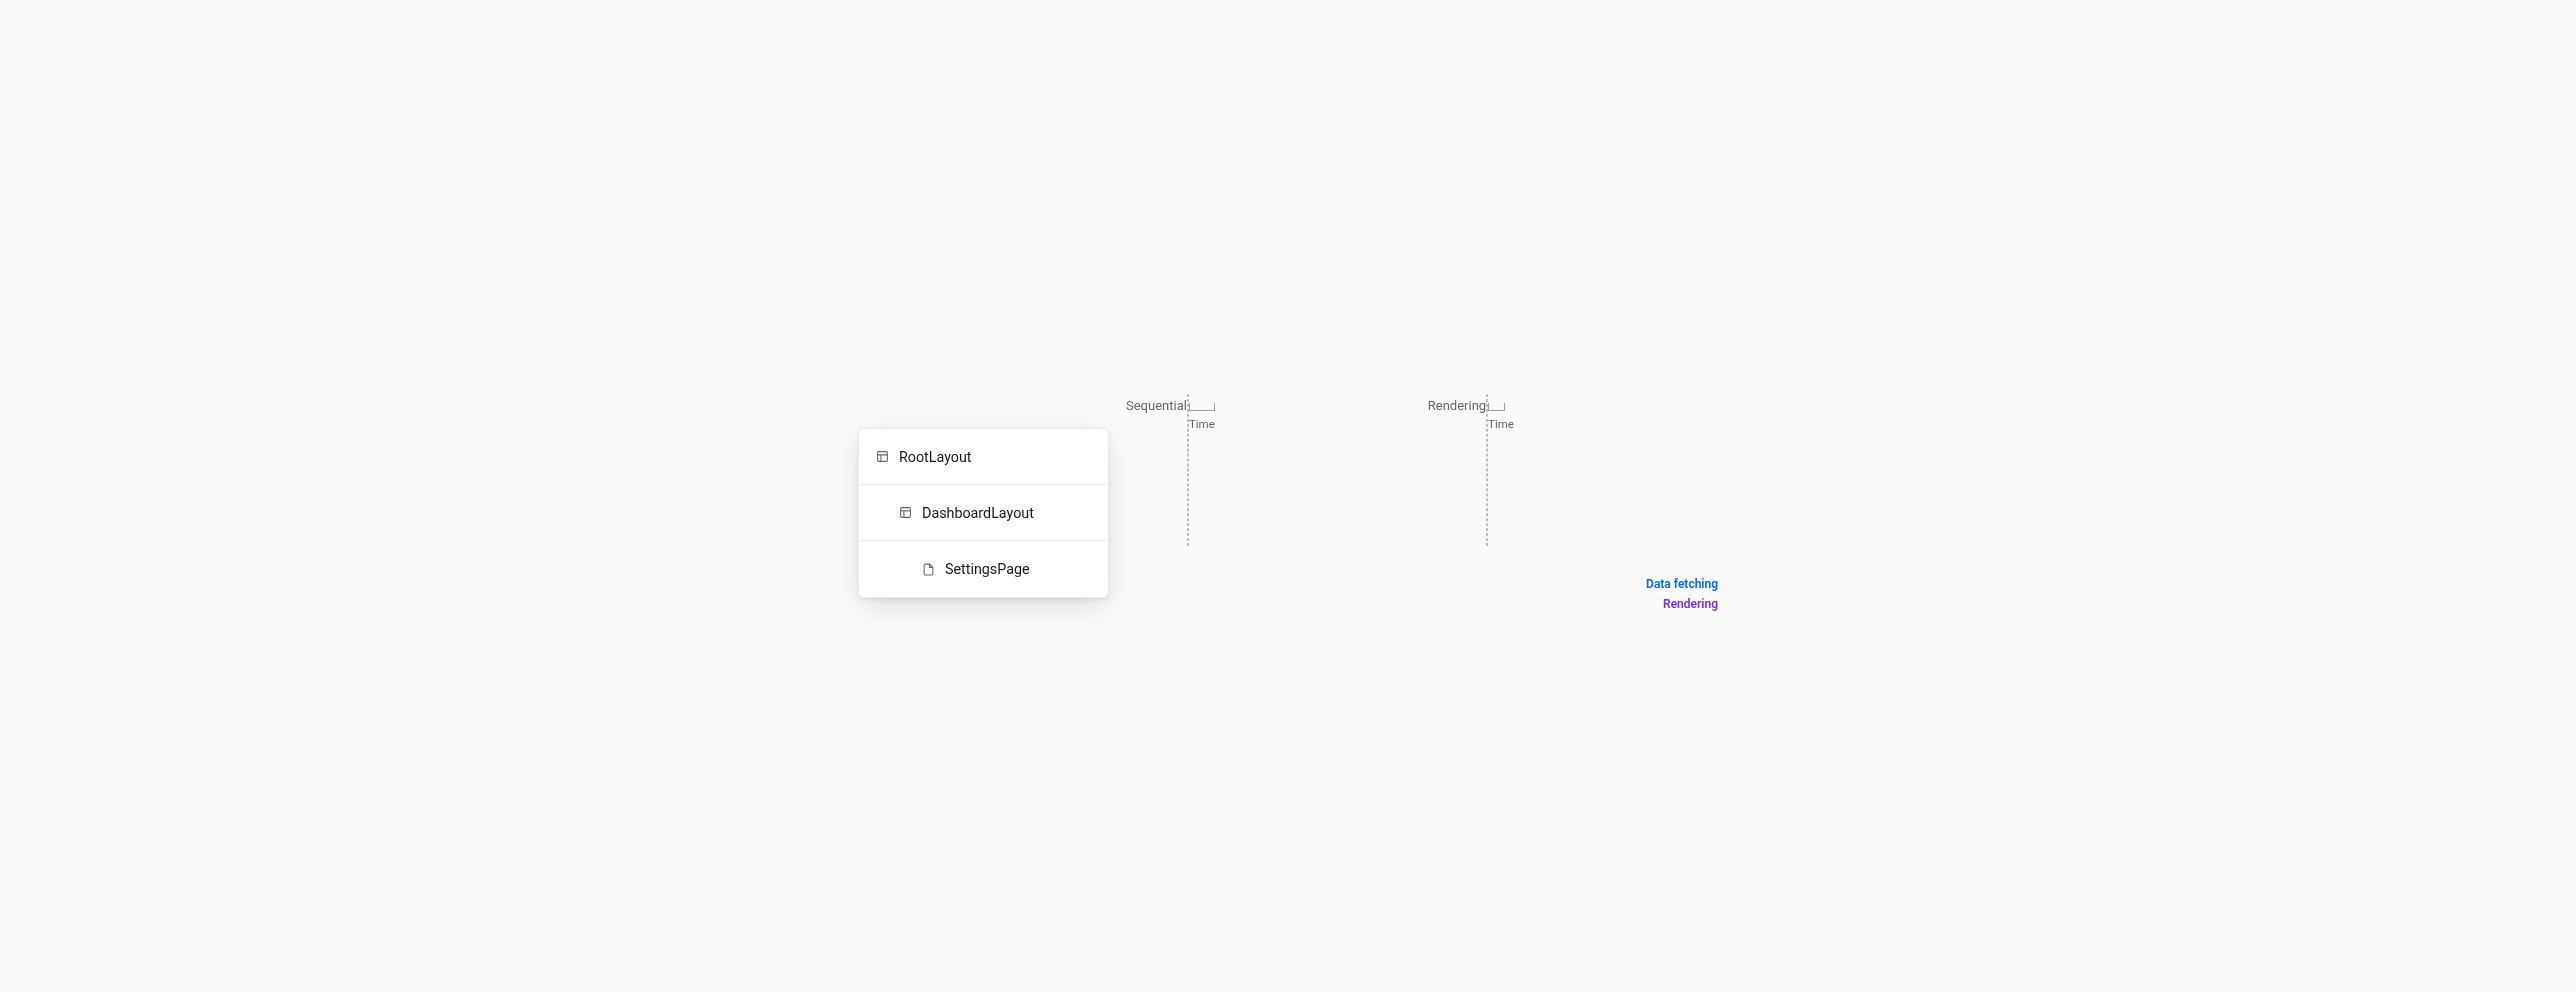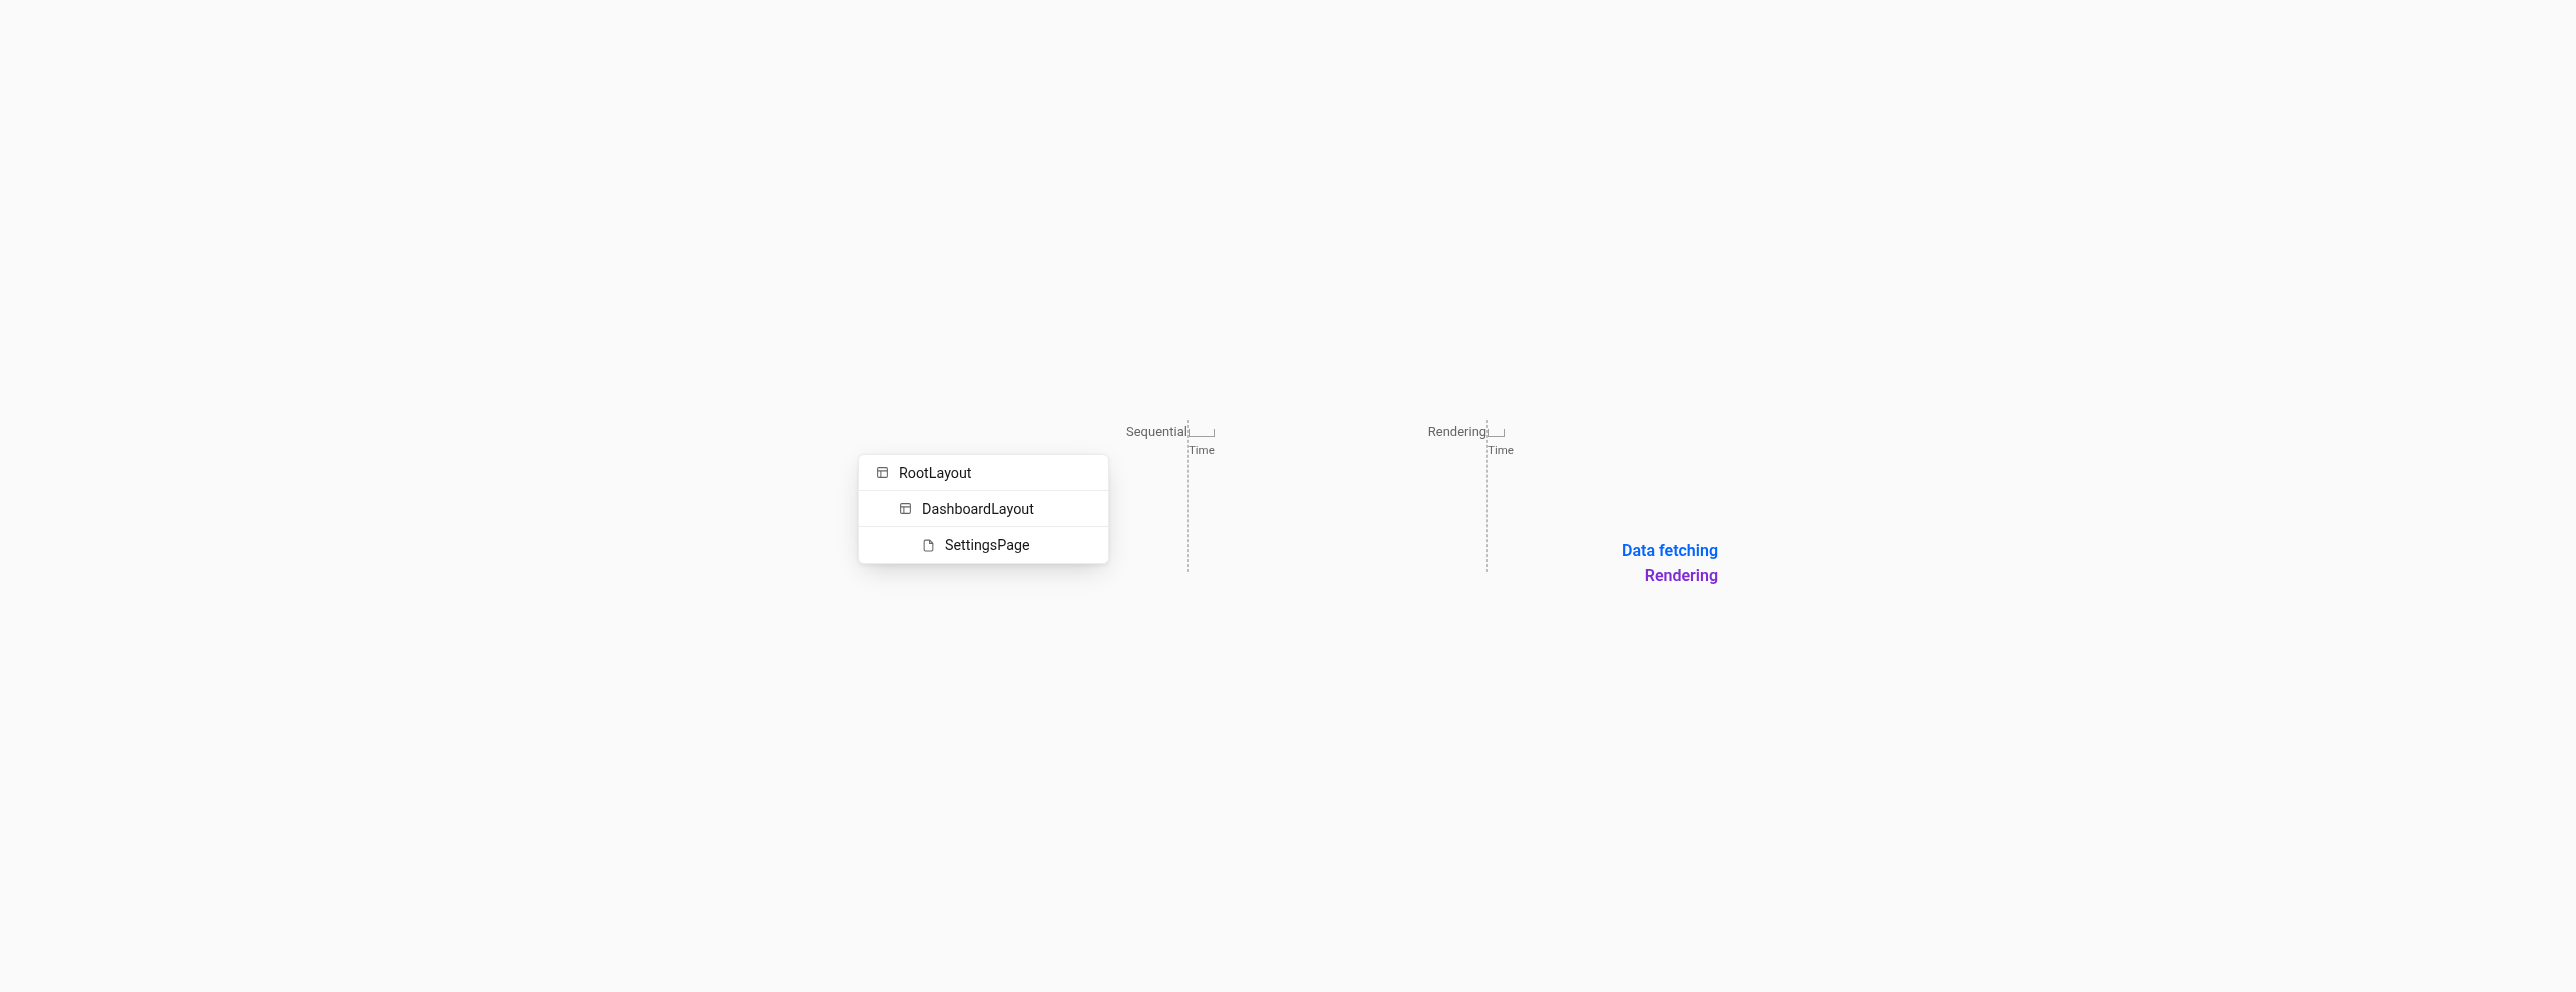--- a/index.html
+++ b/index.html
@@ -27,21 +27,21 @@
     background: #fff;
     border-radius: 5.7px;
     box-shadow: 0 8.6px 26px -5.7px rgba(0,0,0,0.18), 0 1.4px 4.3px rgba(0,0,0,0.06);
     border: 0.7px solid #ececec;
     overflow: hidden;
     margin-top: 34px;
   }
   .card-row {
     display: flex;
     align-items: center;
-    height: 36px;
+    height: 56px;
     border-bottom: 0.7px solid #ececec;
     font-size: 14.3px;
     color: #171717;
   }
   .card-row:last-child { border-bottom: none; }
   .card-row .icon { color: #666; display: inline-flex; margin-right: 10px; }
   .card-row.indent-0 { padding-left: 17px; }
   .card-row.indent-1 { padding-left: 40px; }
   .card-row.indent-2 { padding-left: 63px; }
 
@@ -102,21 +102,21 @@
     font-size: 11.5px;
     color: #666;
   }
 
   
   .legend {
     position: absolute;
     right: 0;
     bottom: -13px;
     text-align: right;
-    font-size: 16px;
+    font-size: 12px;
     font-weight: 600;
   }
   .legend-fetch { color: #0066ff; margin-bottom: 5.7px; }
   .legend-render { color: #7f2bd6; }
 
   svg { display: block; }
 </style>
 </head>
 <body>
 

